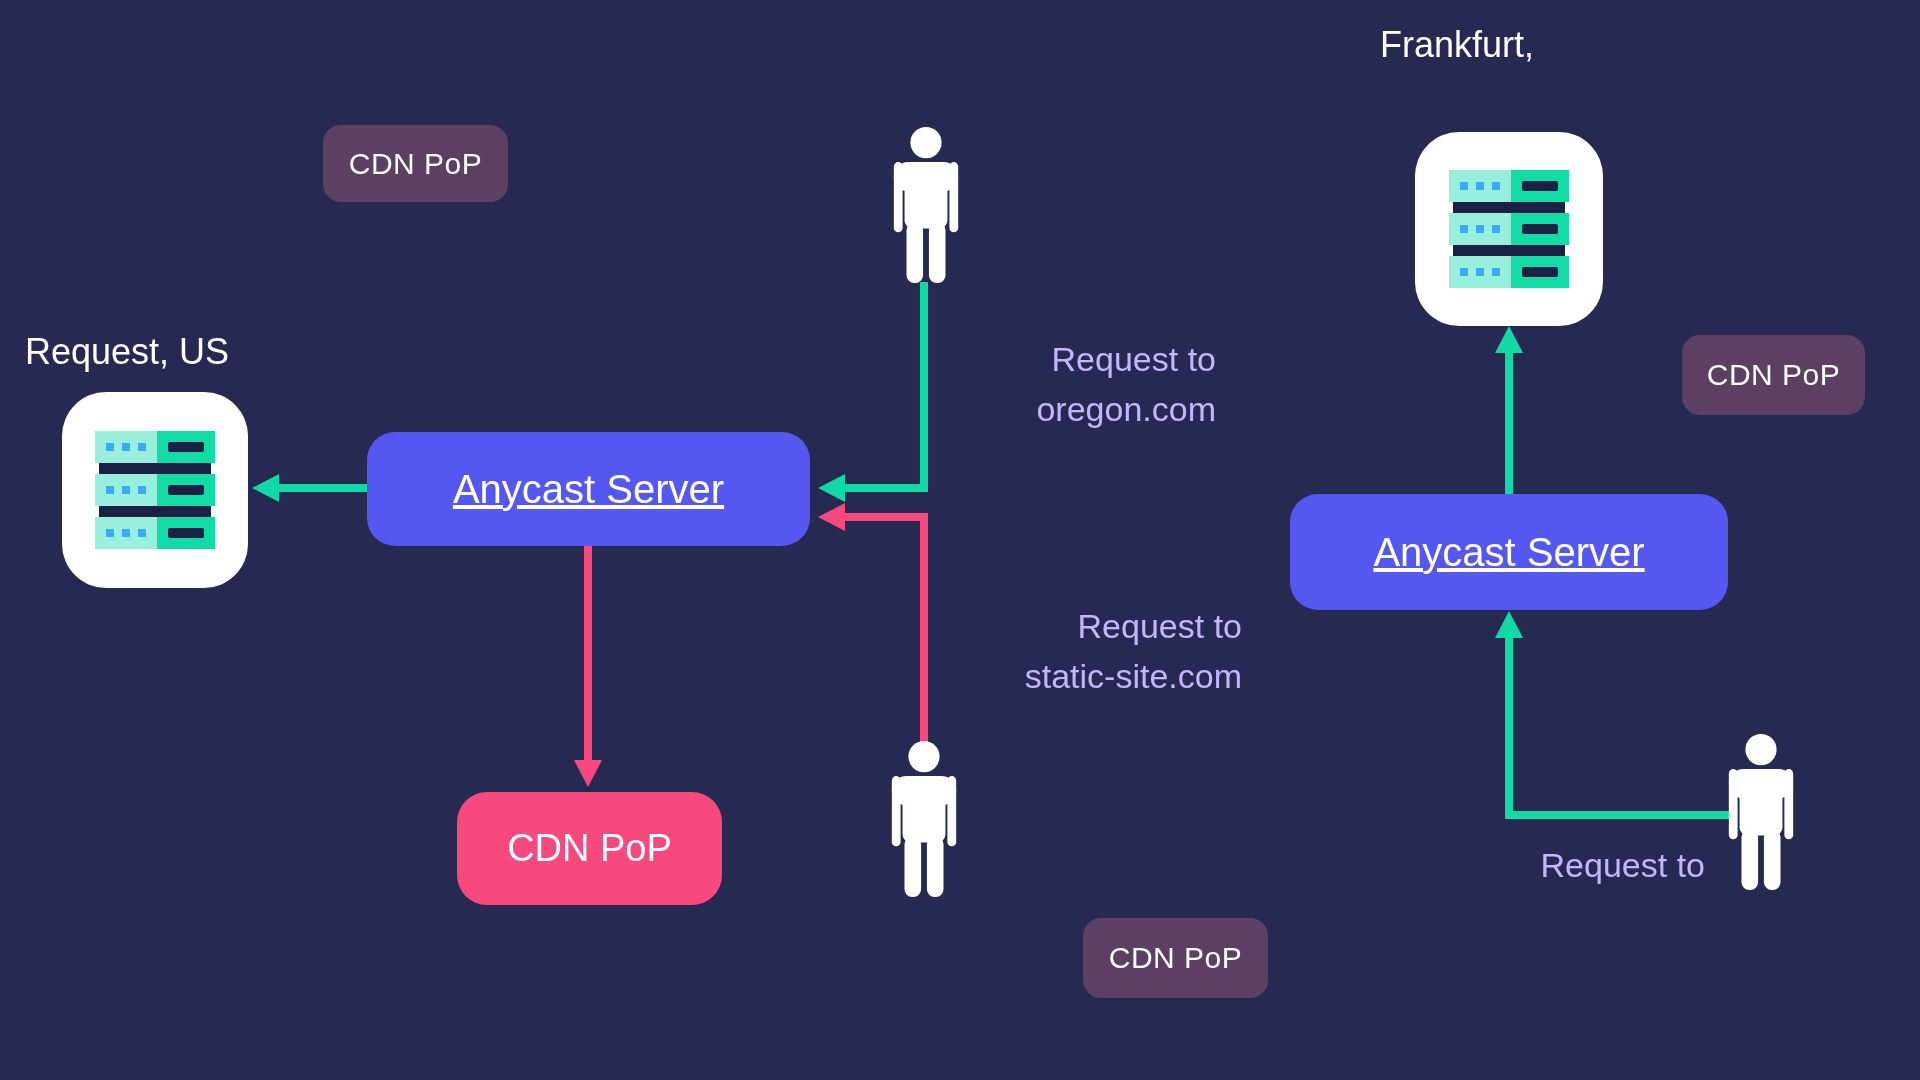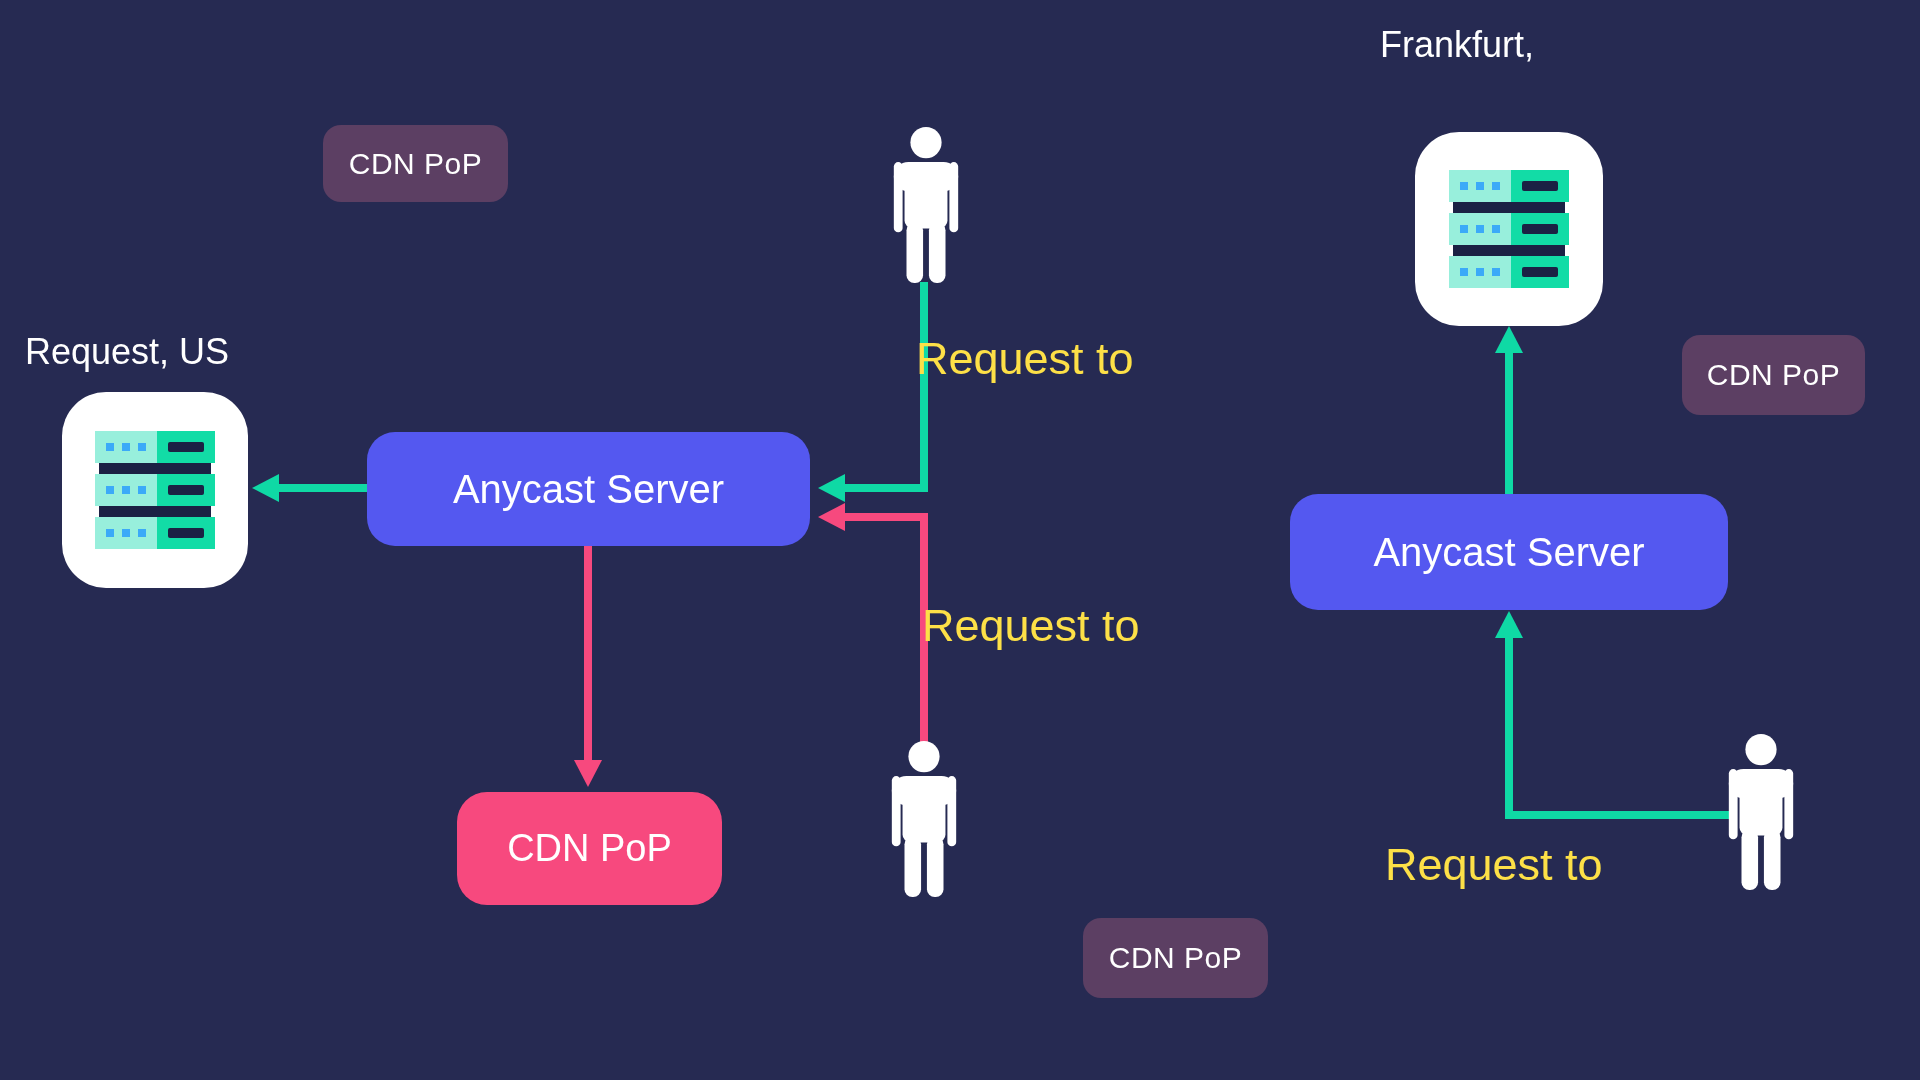--- a/index.html
+++ b/index.html
@@ -20,25 +20,25 @@
   .head{position:absolute;width:0;height:0;}
   .head.left.teal-h{border-top:14px solid transparent;border-bottom:14px solid transparent;border-right:27px solid var(--teal);}
   .head.left.pink-h{border-top:14px solid transparent;border-bottom:14px solid transparent;border-right:27px solid var(--pink);}
   .head.down.pink-h{border-left:14px solid transparent;border-right:14px solid transparent;border-top:27px solid var(--pink);}
   .head.up.teal-h{border-left:14px solid transparent;border-right:14px solid transparent;border-bottom:27px solid var(--teal);}
 
   
   .badge{position:absolute;background:var(--purple);color:#fff;border-radius:18px;
     display:flex;align-items:center;justify-content:center;font-size:30px;letter-spacing:.5px;}
   .anycast{position:absolute;background:var(--blue);color:#fff;border-radius:28px;
-    display:flex;align-items:center;justify-content:center;font-size:40px;font-weight:500;}
+    display:flex;align-items:center;justify-content:center;font-size:40px;font-weight:500;text-decoration:underline;}
   .pop-node{position:absolute;background:var(--pink);color:#fff;border-radius:30px;
     display:flex;align-items:center;justify-content:center;font-size:38px;font-weight:500;}
   .city-label{position:absolute;color:#fff;font-size:36px;font-weight:500;text-align:left;line-height:50px;}
-  .req-label{position:absolute;color:#fde047;font-size:45px;text-align:left;line-height:50px;}
+  .req-label{position:absolute;color:#c4b5fd;font-size:34px;text-align:right;line-height:50px;}
 
   
   .server-box{position:absolute;background:var(--white);border-radius:44px;}
   .racks{position:absolute;left:50%;top:50%;transform:translate(-50%,-50%);width:120px;height:118px;}
   .rack{position:relative;width:120px;height:32px;}
   .rack .lhalf{position:absolute;left:0;top:0;width:62px;height:32px;background:var(--rack-light);}
   .rack .rhalf{position:absolute;left:62px;top:0;width:58px;height:32px;background:var(--rack-dark);}
   .rack .bar{position:absolute;left:73px;top:11px;width:36px;height:10px;background:var(--navy);border-radius:2px;}
   .rack .dot{position:absolute;top:12px;width:8px;height:8px;background:var(--dot);}
   .rack .d1{left:11px;} .rack .d2{left:27px;} .rack .d3{left:43px;}
@@ -191,23 +191,25 @@
       <rect x="12" y="36" width="44" height="68" rx="8"></rect>
       <rect x="1" y="36" width="9" height="72" rx="4.5"></rect>
       <rect x="58" y="36" width="9" height="72" rx="4.5"></rect>
       <rect x="14" y="98" width="17" height="62" rx="8"></rect>
       <rect x="37" y="98" width="17" height="62" rx="8"></rect>
     </g>
   </svg>
 
   <div class="req-label" style="left:916px;top:334px;width:300px;">
     <div>Request to</div>
+    <div>oregon.com</div>
   </div>
 
   <div class="req-label" style="left:922px;top:601px;width:320px;">
     <div>Request to</div>
+    <div>static-site.com</div>
   </div>
 
   <div class="req-label" style="left:1385px;top:840px;width:320px;">
     <div>Request to</div>
   </div>
 
 </div>
 
 </body></html>

